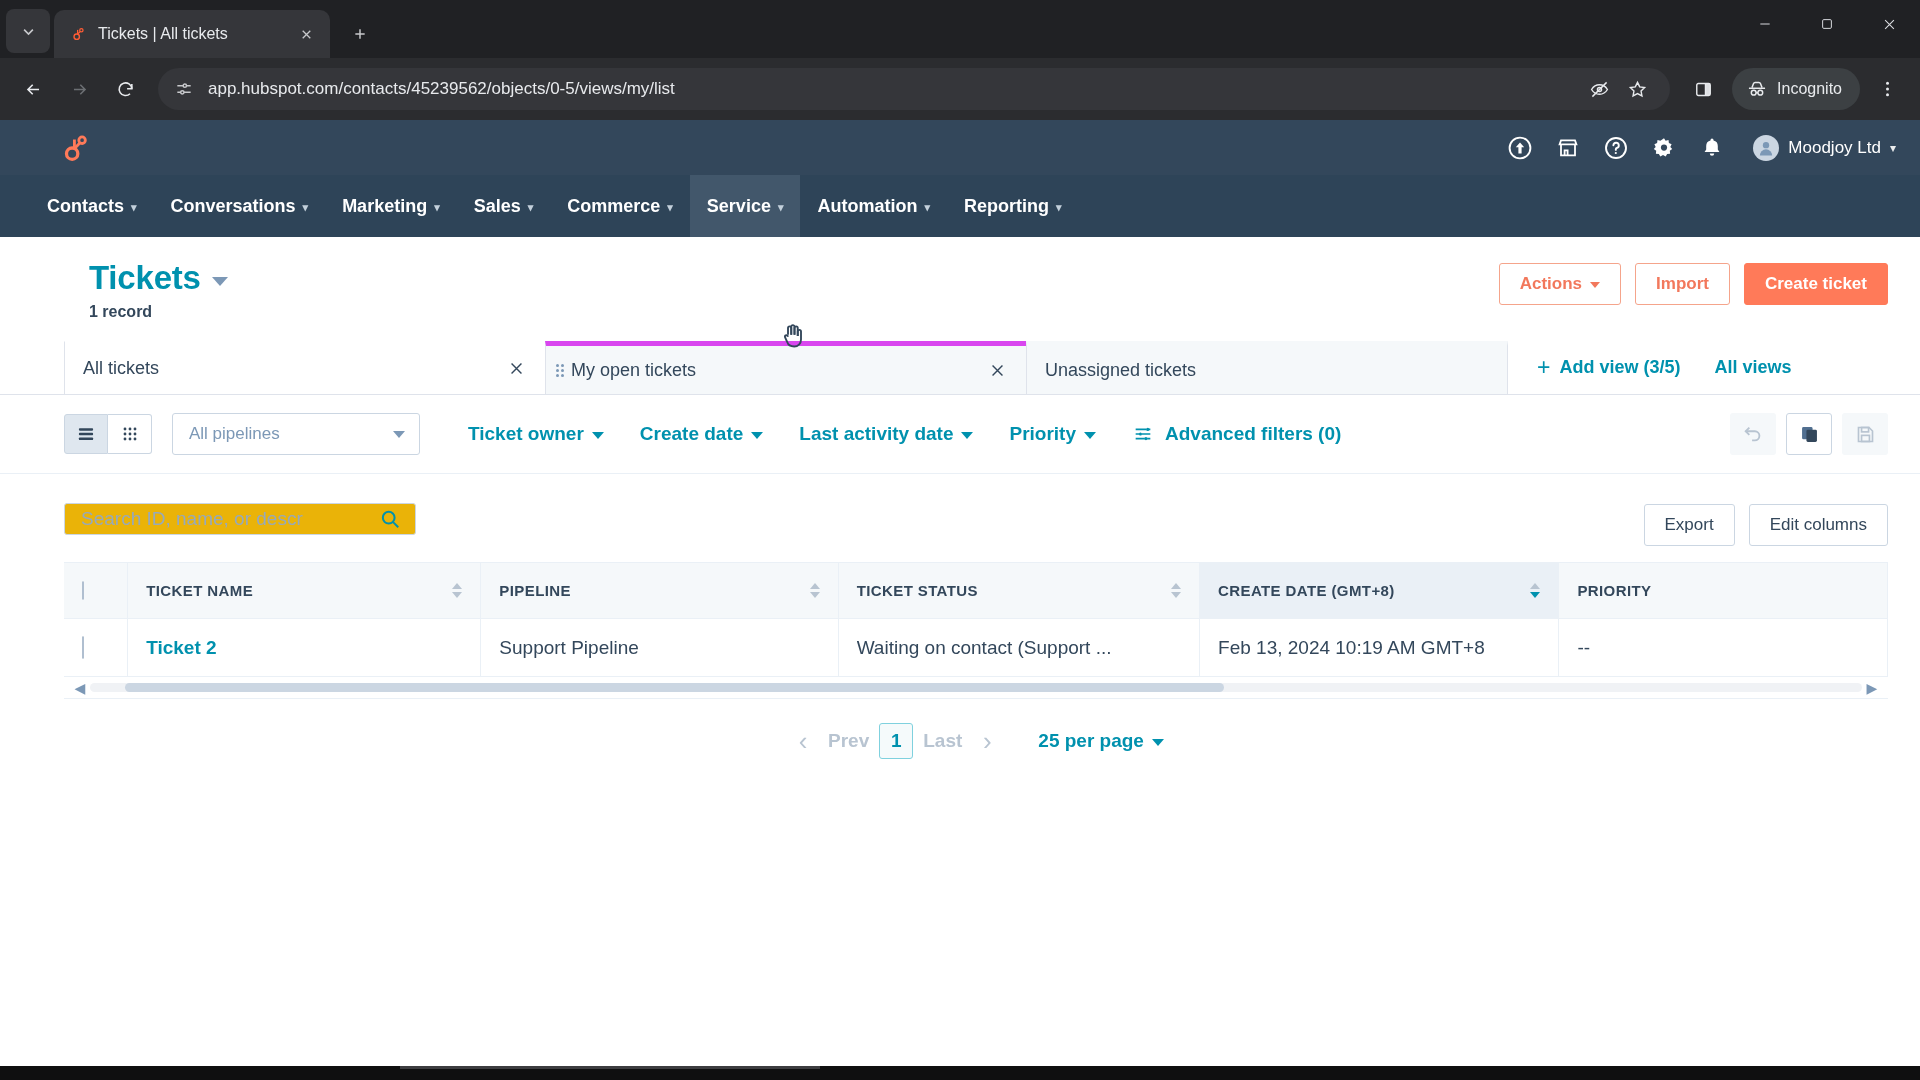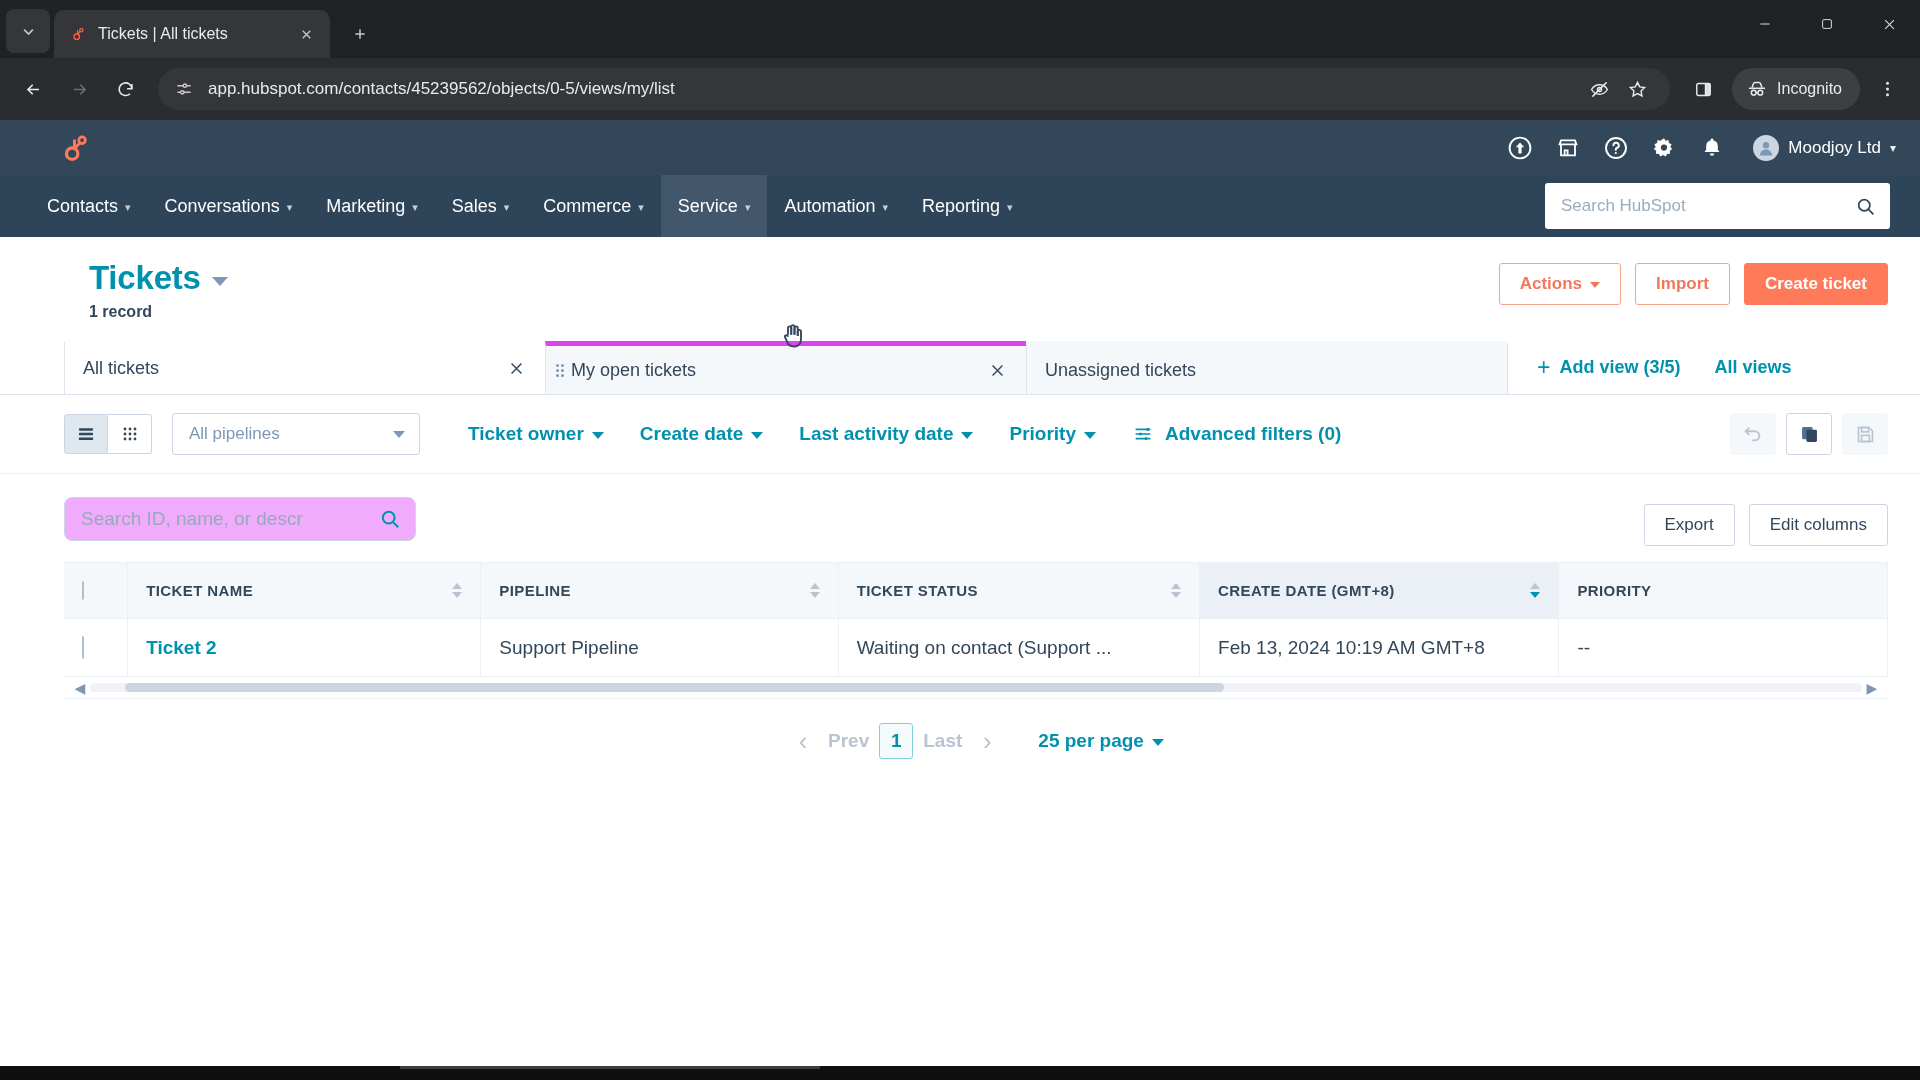--- a/index.html
+++ b/index.html
@@ -202,21 +202,21 @@
     align-items: stretch;
     padding-left: 30px;
     position: relative;
   }
   .hs-nav-item {
     display: flex; align-items: center;
     gap: 7px;
     padding: 0 17px;
     color: #ffffff;
     font-size: 18px;
-    font-weight: 400;
+    font-weight: 700;
     white-space: nowrap;
   }
   .hs-nav-item.active { background: #42576b; }
   .hs-nav-item .nv-caret {
     font-size: 11px;
     color: #c3d0db;
     transform: translateY(1px);
   }
   .hs-nav-spacer { flex: 1 1 auto; }
   .hs-search-wrap {
@@ -431,24 +431,24 @@
 
   
   .table-wrap {
     margin: 0 32px 0 64px;
   }
   .table-toolbar {
     display: flex; align-items: center;
     padding: 18px 0 16px 0;
   }
   .tbl-search {
-    width: 352px; height: 44px;
+    width: 352px; height: 32px;
     border: 1px solid #cbd6e2;
-    border-radius: 8px;
-    background: #f0abfc;
+    border-radius: 3px;
+    background: #eab308;
     display: flex; align-items: center;
     padding: 0 14px 0 16px;
   }
   .tbl-search input {
     flex: 1 1 auto;
     border: none; outline: none;
     background: transparent;
     font-family: inherit;
     font-size: 19px;
     color: #33475b;
@@ -781,29 +781,20 @@
     </div>
     <div class="hs-nav-item">
       <span>Automation</span>
       <span class="nv-caret">▾</span>
     </div>
     <div class="hs-nav-item">
       <span>Reporting</span>
       <span class="nv-caret">▾</span>
     </div>
     <div class="hs-nav-spacer"></div>
-    <div class="hs-search-wrap">
-      <div class="hs-search">
-        <input class="hs-search-input" placeholder="Search HubSpot" style="">
-        <svg viewBox="0 0 24 24" fill="none" stroke="currentColor" stroke-width="2">
-            <circle cx="10.6" cy="10.6" r="6.4"></circle>
-            <path d="M15.4 15.4L21 21"></path>
-          </svg>
-      </div>
-    </div>
   </div>
 
   <div class="page-head">
     <div class="page-title-block">
       <div class="page-title">
         <span>Tickets</span>
         <span class="tri"></span>
       </div>
       <div class="record-count">1 record</div>
     </div>

